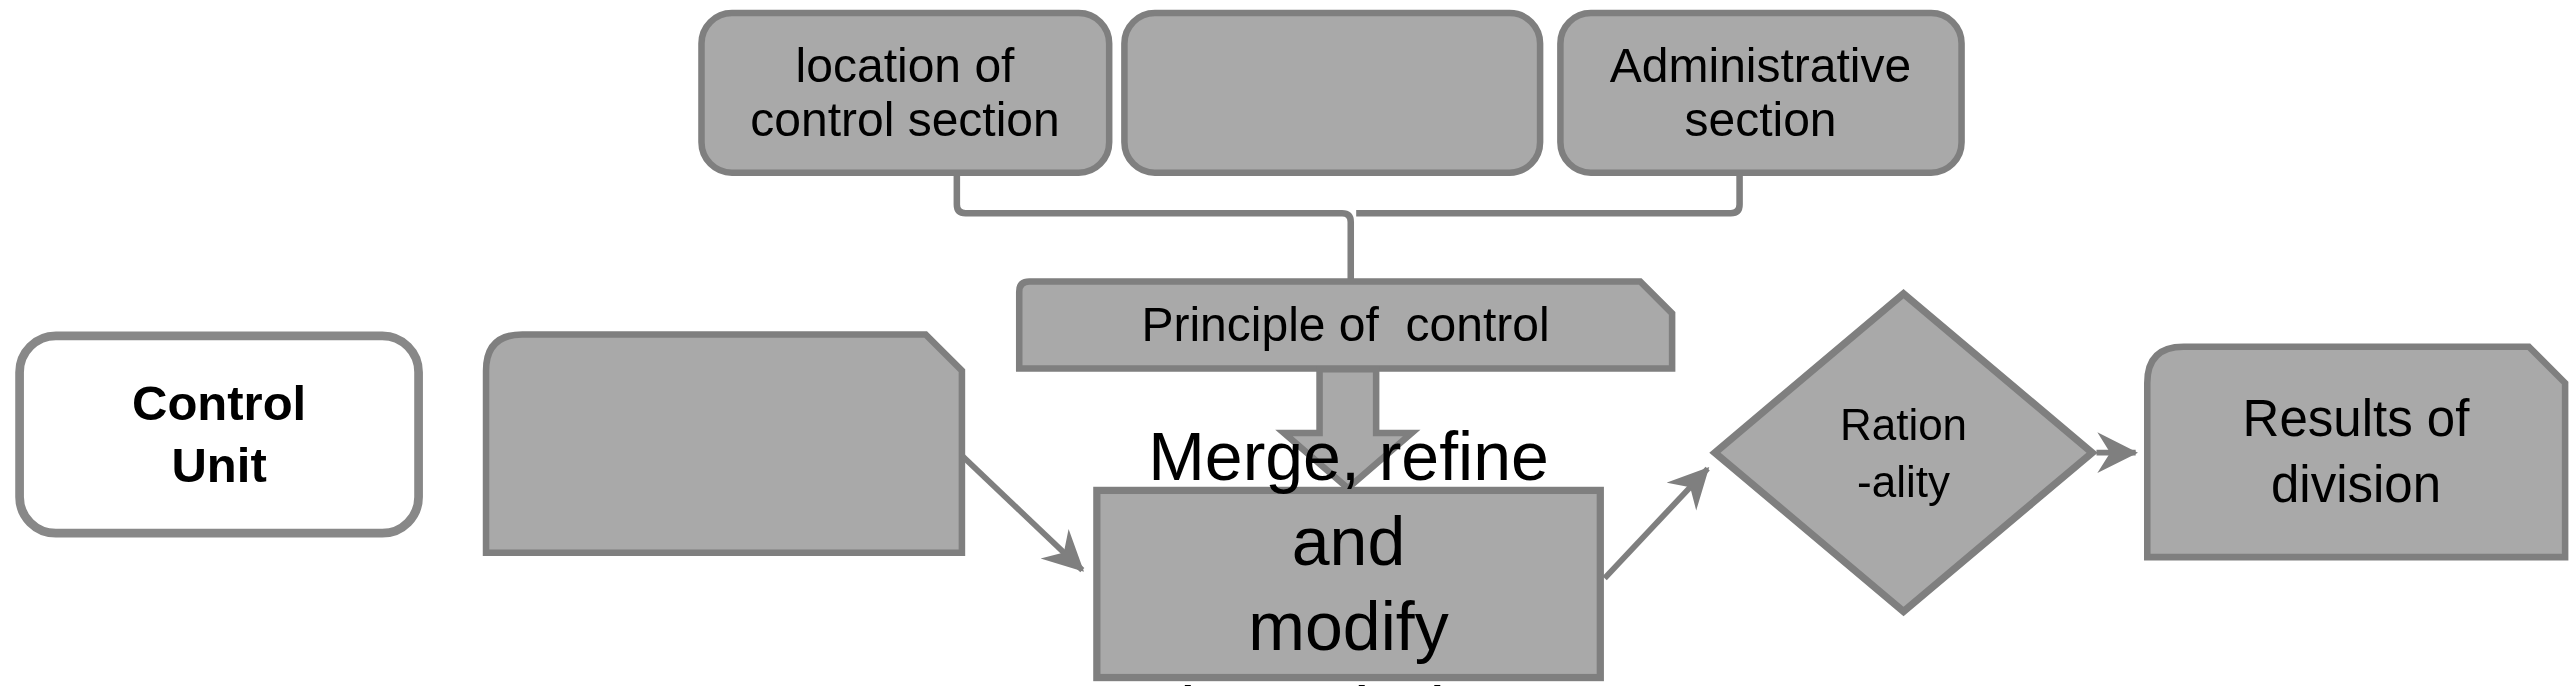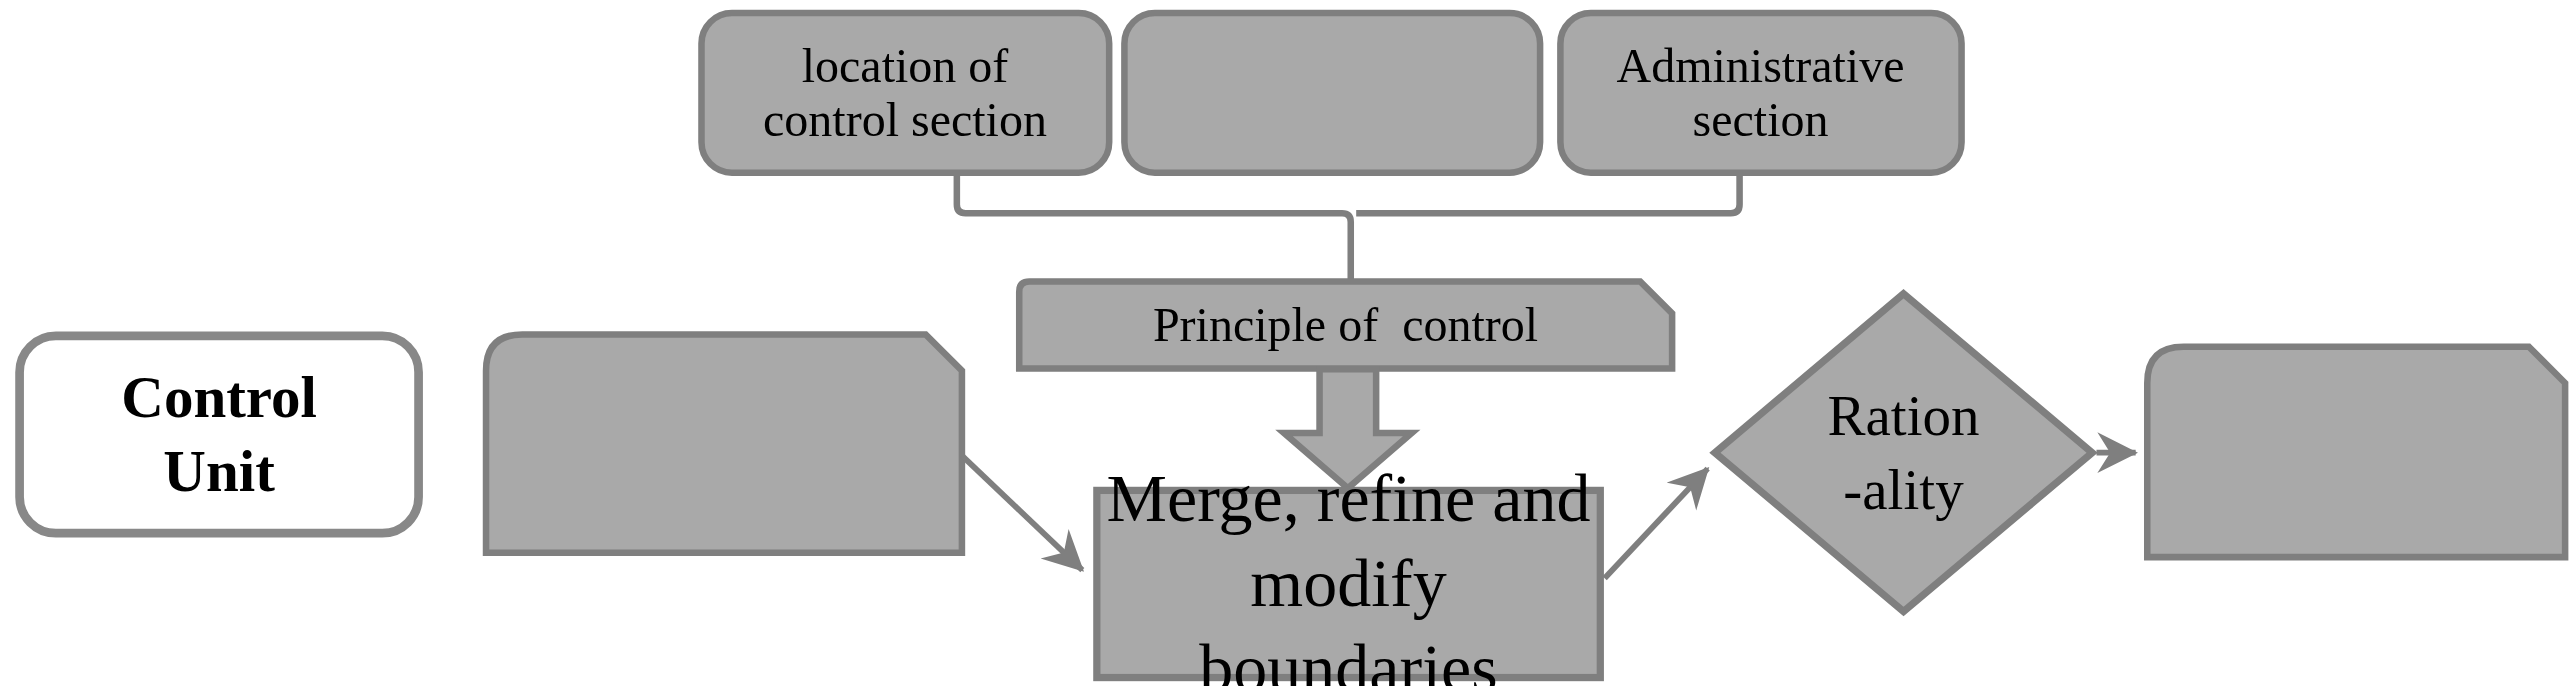--- a/index.html
+++ b/index.html
@@ -1,42 +1,42 @@
 <!DOCTYPE html>
 <html style="font-size:11.6px"><head>
 <meta charset="utf-8">
 <style>
   html, body { margin: 0; padding: 0; background: #ffffff; }
   #stage {
     position: relative;
     width: 2576px;
     height: 687px;
     background: #ffffff;
-    font-family: Liberation Serif, serif;
+    font-family: Liberation Sans, sans-serif;
     overflow: hidden;
     border-radius: 28px;
   }
   #shapes { position: absolute; left: 0; top: 0; width: 2576px; height: 687px; }
   .node-label {
     position: absolute;
     display: flex;
     align-items: center;
     justify-content: center;
     text-align: center;
     color: #000000;
     white-space: pre-wrap;
     line-height: 1.12;
     pointer-events: none;
   }
   .f-top      { font-size: 48px; }
   .f-principle{ font-size: 48px; }
-  .f-control  { font-size: 59px; font-weight: bold; line-height: 1.25; }
+  .f-control  { font-size: 49px; font-weight: bold; line-height: 1.25; }
   .f-based    { font-size: 52px; line-height: 1.3; }
   .f-merge    { font-size: 68px; line-height: 1.25; }
-  .f-diamond  { font-size: 57px; line-height: 1.3; }
+  .f-diamond  { font-size: 44px; line-height: 1.3; }
   .f-results  { font-size: 51px; line-height: 1.3; }
 </style>
 </head>
 <body>
 
 <div id="stage">
 
   <svg id="shapes" viewBox="0 0 3551 947" xmlns="http://www.w3.org/2000/svg">
     <defs>
       <marker id="barb" markerUnits="strokeWidth" markerWidth="9" markerHeight="8" refX="6.6" refY="3.5" orient="auto">
@@ -82,15 +82,17 @@
   <div class="node-label f-control" style="left:19.6px; top:336px; width:399px; height:197px;">Control
 Unit</div>
 
 
   <div class="node-label f-merge" style="left:1097px; top:490px; width:503px; height:187px;">Merge, refine and
 modify boundaries</div>
 
   <div class="node-label f-diamond" style="left:1715px; top:294px; width:377px; height:318px;">Ration
 -ality</div>
 
+  <div class="node-label f-results" style="left:2147px; top:347px; width:418px; height:210px;">Results of
+division</div>
 
 </div>
 
 
 </body></html>

